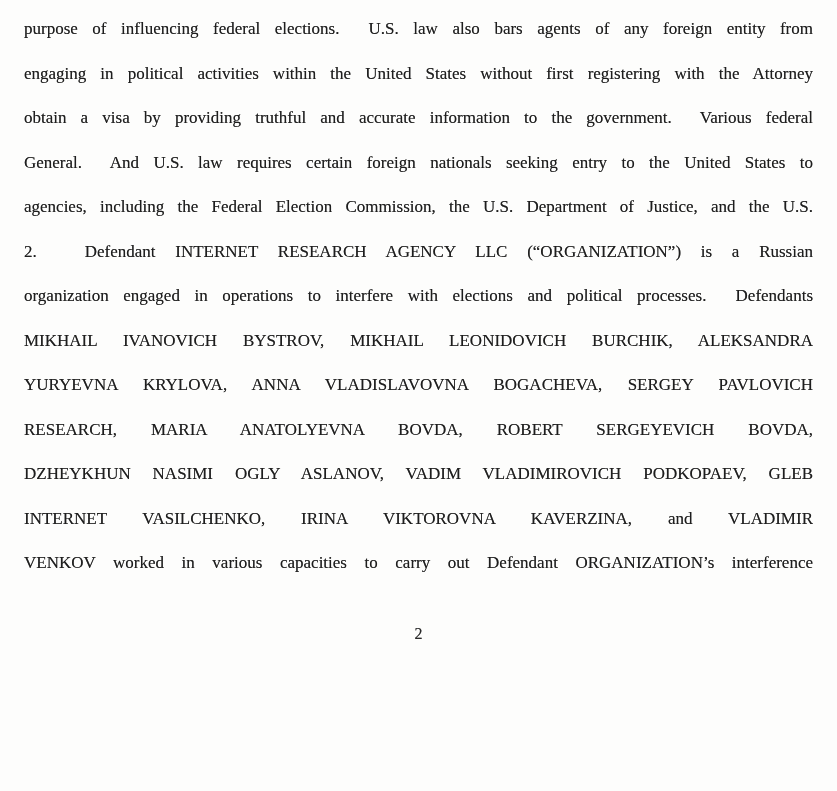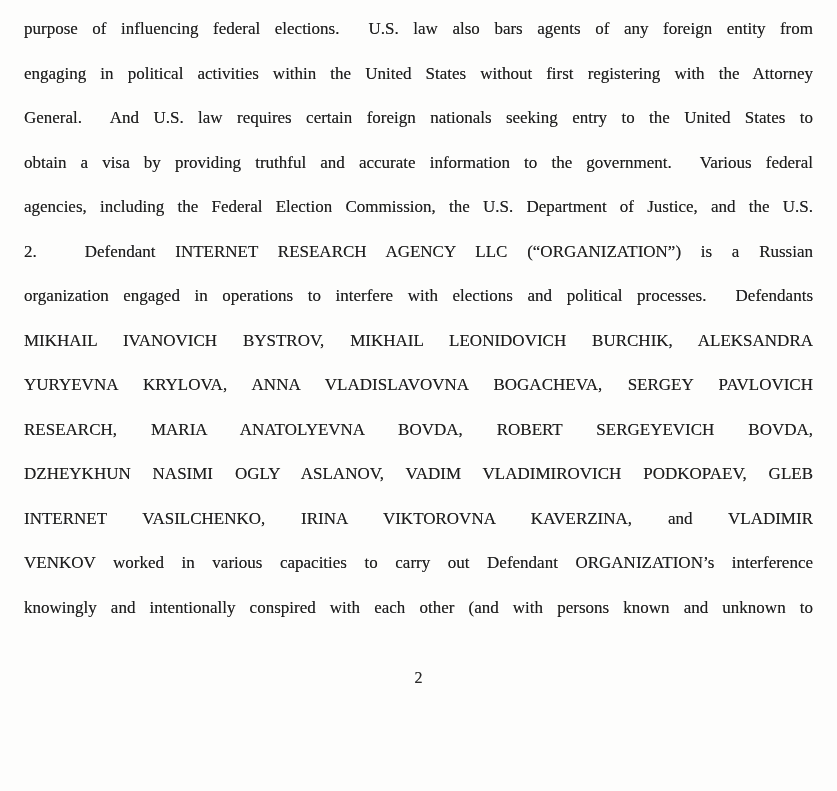--- a/index.html
+++ b/index.html
@@ -54,31 +54,30 @@
   }
 </style>
 </head>
 <body>
 
 <div class="page">
   <div class="doc-body">
 
     <div class="line">purpose of influencing federal elections.&nbsp; U.S. law also bars agents of any foreign entity from</div>
     <div class="line">engaging in political activities within the United States without first registering with the Attorney</div>
+    <div class="line">obtain a visa by providing truthful and accurate information to the government.&nbsp; Various federal</div>
     <div class="line">General.&nbsp; And U.S. law requires certain foreign nationals seeking entry to the United States to</div>
-    <div class="line">obtain a visa by providing truthful and accurate information to the government.&nbsp; Various federal</div>
     <div class="line">agencies, including the Federal Election Commission, the U.S. Department of Justice, and the U.S.</div>
 
     <div class="line"><span>2.</span><span class="tab"></span><span>Defendant INTERNET RESEARCH AGENCY LLC (“ORGANIZATION”) is a Russian</span></div>
 
     <div class="line">organization engaged in operations to interfere with elections and political processes.&nbsp; Defendants</div>
     <div class="line">MIKHAIL IVANOVICH BYSTROV, MIKHAIL LEONIDOVICH BURCHIK, ALEKSANDRA</div>
     <div class="line">YURYEVNA KRYLOVA, ANNA VLADISLAVOVNA BOGACHEVA, SERGEY PAVLOVICH</div>
     <div class="line">RESEARCH, MARIA ANATOLYEVNA BOVDA, ROBERT SERGEYEVICH BOVDA,</div>
     <div class="line">DZHEYKHUN NASIMI OGLY ASLANOV, VADIM VLADIMIROVICH PODKOPAEV, GLEB</div>
     <div class="line">INTERNET VASILCHENKO, IRINA VIKTOROVNA KAVERZINA, and VLADIMIR</div>
     <div class="line">VENKOV worked in various capacities to carry out Defendant ORGANIZATION’s interference</div>
-    <div class="line">knowingly and intentionally conspired with each other (and with persons known and unknown to</div>
 
   </div>
 
   <div class="page-number">2</div>
 </div>
 
 </body></html>

